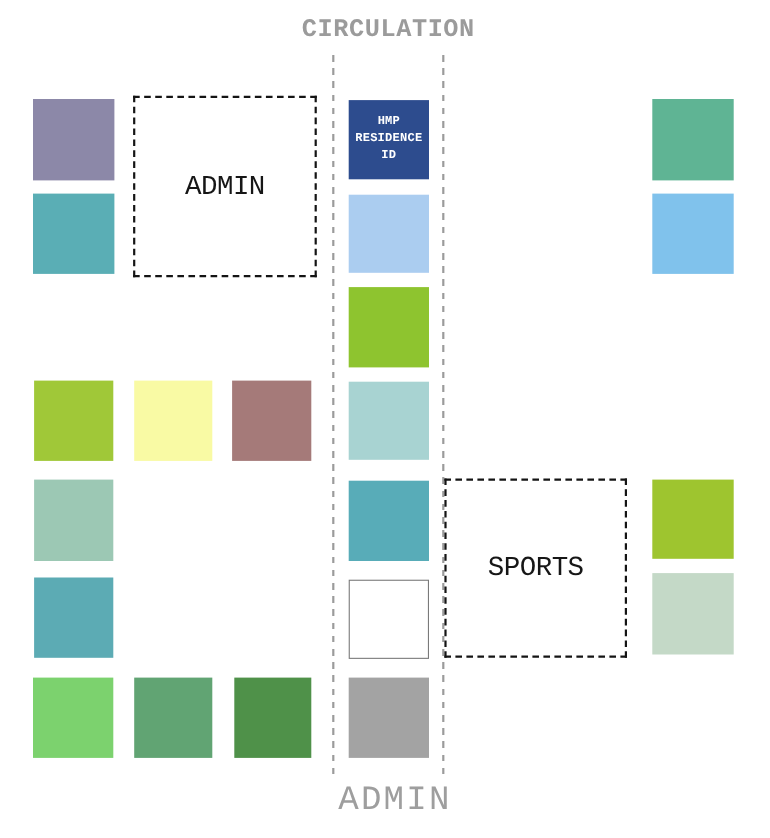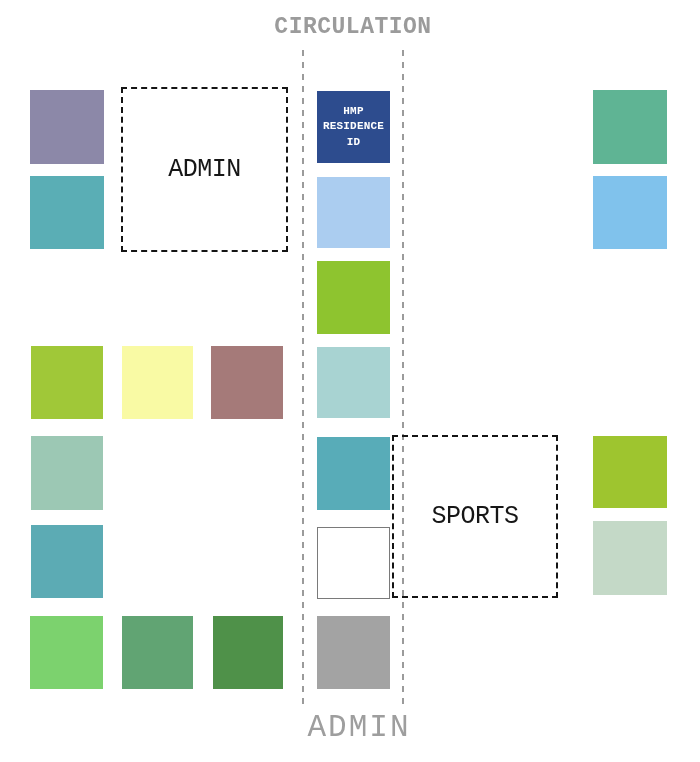--- a/index.html
+++ b/index.html
@@ -53,21 +53,21 @@
 <div class="canvas" id="diagram">
   <div class="title circulation-label">CIRCULATION</div>
 
   <div class="vline left"></div>
   <div class="vline right"></div>
 
   <div class="title core-label">ADMIN</div>
 <div class="zone" style="left: 121px; top: 87px; width: 167px; height: 165px;">
       <span class="zone-label">ADMIN</span>
     </div>
-    <div class="zone" style="left: 392px; top: 435px; width: 166px; height: 163px;">
+    <div class="zone" style="left: 404px; top: 435px; width: 166px; height: 163px;">
       <span class="zone-label">SPORTS</span>
     </div>
     <div class="square" style="left: 30px; top: 90px; width: 74px; height: 74px; background: rgb(140, 136, 168);"></div>
     <div class="square" style="left: 30px; top: 176px; width: 74px; height: 73px; background: rgb(90, 174, 181);"></div>
     <div class="square" style="left: 317px; top: 91px; width: 73px; height: 72px; background: rgb(45, 76, 142);">
       <div class="id-text" style="color: rgb(255, 255, 255);">
         <span>HMP</span>
         <span>RESIDENCE</span>
         <span>ID</span>
       </div>

